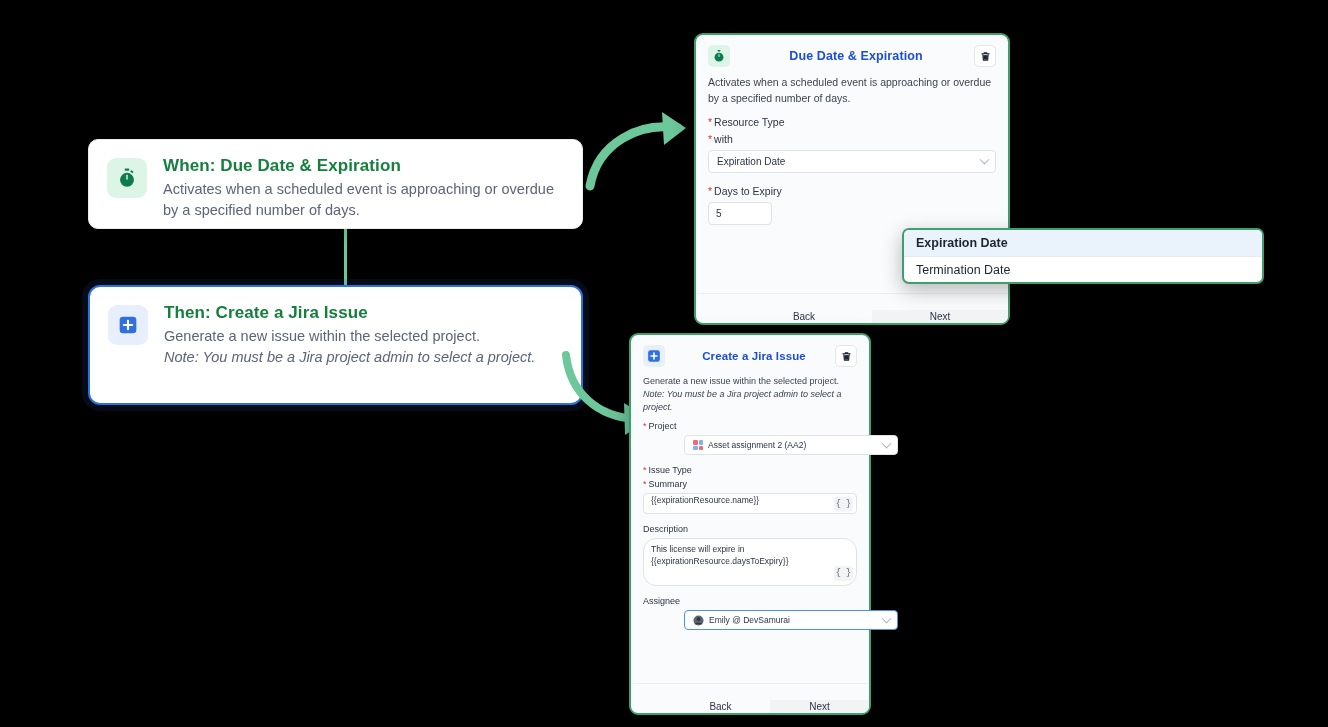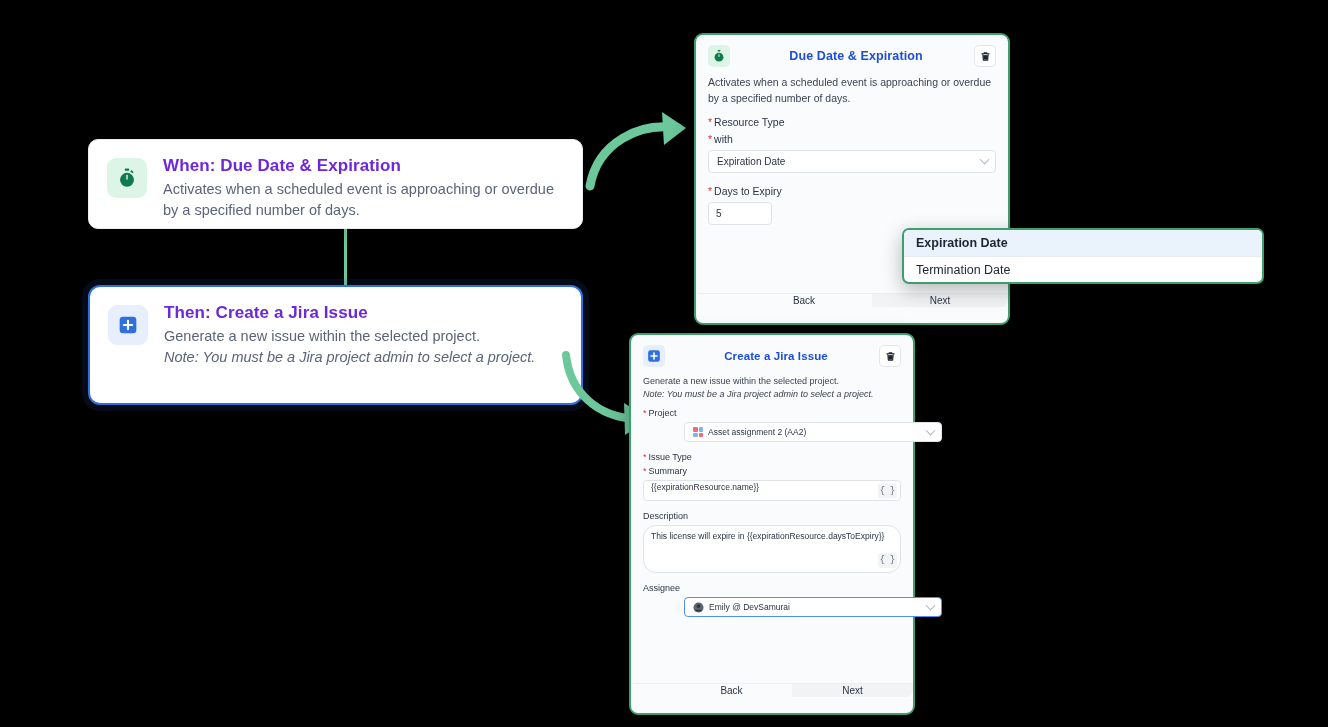--- a/index.html
+++ b/index.html
@@ -36,21 +36,21 @@
   .flow-icon-box {
     width:40px; height:40px; border-radius:9px;
     flex:0 0 40px;
     display:flex; align-items:center; justify-content:center;
     margin-right:16px; margin-top:2px;
   }
   .icon-green { background:#dcf5e6; }
   .icon-blue  { background:#e7effc; }
   .flow-text { flex:1 1 auto; min-width:0; }
   .flow-title {
-    font-size:17px; font-weight:bold; color:#6d28d9;
+    font-size:17px; font-weight:bold; color:#15803d;
     letter-spacing:.1px; margin-bottom:3px;
   }
   .flow-sub {
     font-size:14.5px; color:#5b6478; line-height:1.45;
   }
   .flow-sub.italic { font-style:italic; }
 
   
   .connector-v {
     position:absolute; left:344px; top:229px;
@@ -65,21 +65,21 @@
   
   .panel {
     position:absolute;
     background:#fafbfc;
     border:2px solid #3d9f6d;
     border-radius:9px;
     box-shadow:0 6px 22px rgba(0,0,0,.30);
     padding:10px 12px 0 12px;
   }
   #panel-trigger { left:694px; top:33px; width:316px; height:292px; }
-  #panel-action  { left:629px; top:333px; width:286px; height:382px; }
+  #panel-action  { left:629px; top:333px; width:242px; height:382px; }
 
   .panel-head { display:flex; align-items:center; margin-bottom:8px; }
   .panel-icon {
     width:22px; height:22px; border-radius:5px;
     display:flex; align-items:center; justify-content:center;
     margin-right:8px; flex:0 0 22px;
   }
   .panel-title {
     font-size:12.5px; font-weight:bold; color:#1d4ed8; flex:1 1 auto;
     letter-spacing:.1px;
@@ -155,21 +155,21 @@
     font-family:"Liberation Mono", monospace;
     cursor:pointer;
   }
   .text-input-wrap .braces { top:50%; transform:translateY(-50%); }
   .textarea-wrap .braces { bottom:4px; }
 
   .panel-footer {
     position:absolute; left:2px; right:0; bottom:0;
     height:30px;
     border-top:1px solid #eceff2;
-    display:flex; align-items:flex-start;padding-left:38px;
+    display:flex; align-items:flex-end;padding-left:38px;
   }
   .btn-back {
     flex:1 1 50%;
     display:flex; align-items:center; justify-content:center;
     font-size:10px; color:#2b3445; background:transparent;
     border:none; cursor:pointer; font-family:"Liberation Sans", sans-serif;
   }
   .btn-next {
     flex:1 1 50%;
     display:flex; align-items:center; justify-content:center;

